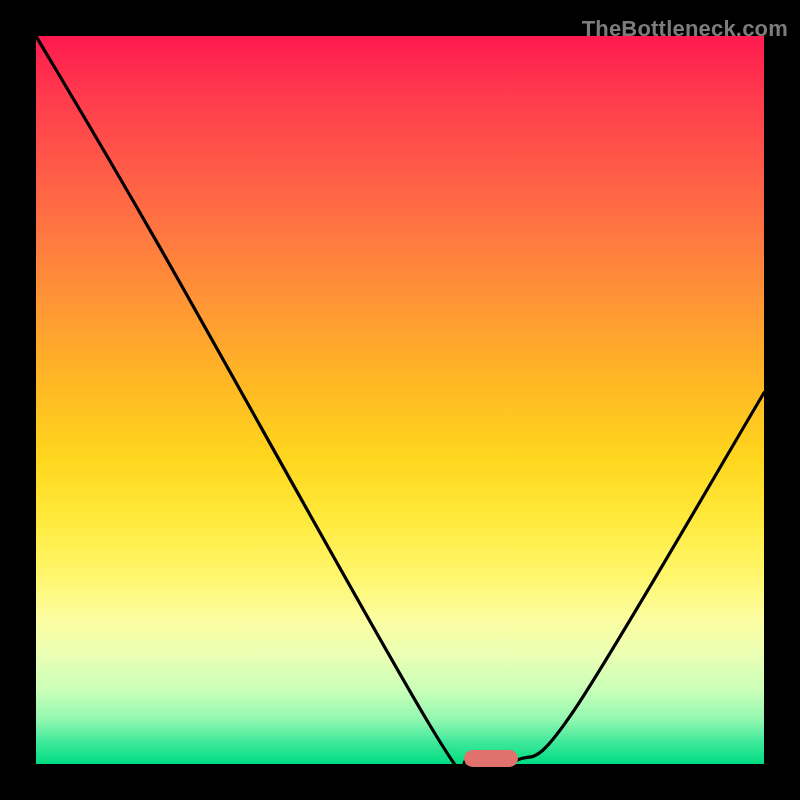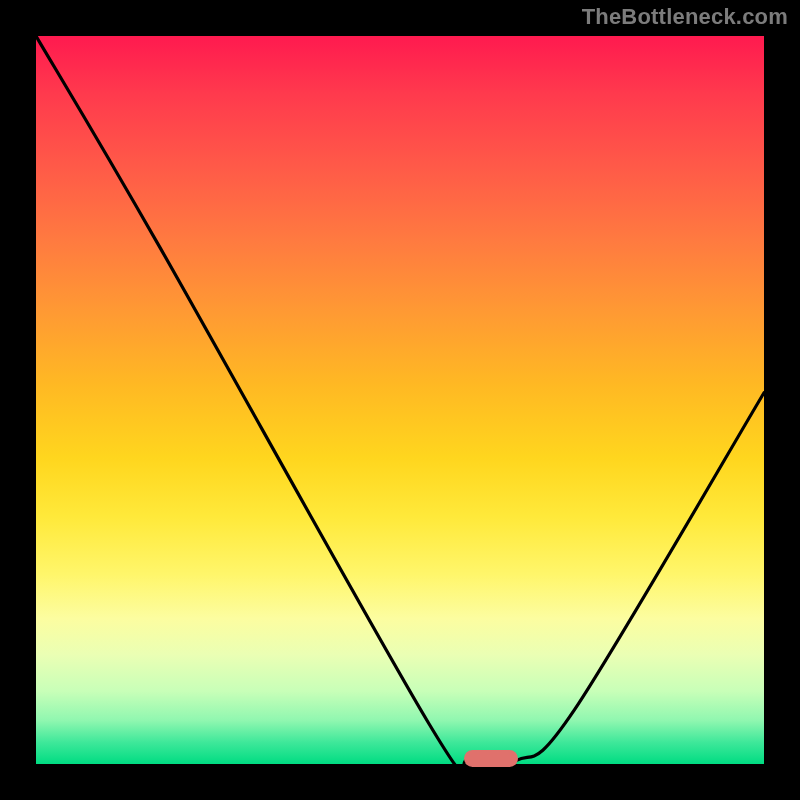--- a/index.html
+++ b/index.html
@@ -12,21 +12,21 @@
     font-family: Arial, Helvetica, sans-serif;
   }
   .wrap {
     position: relative;
     width: 800px;
     height: 800px;
     background: #000;
   }
   .attribution {
     position: absolute;
-    top: 4px;
+    top: 16px;
     right: 12px;
     font-size: 22px;
     font-weight: 600;
     color: #7c7c7c;
     letter-spacing: 0.2px;
     z-index: 5;
   }
   .plot {
     position: absolute;
     left: 36px;

